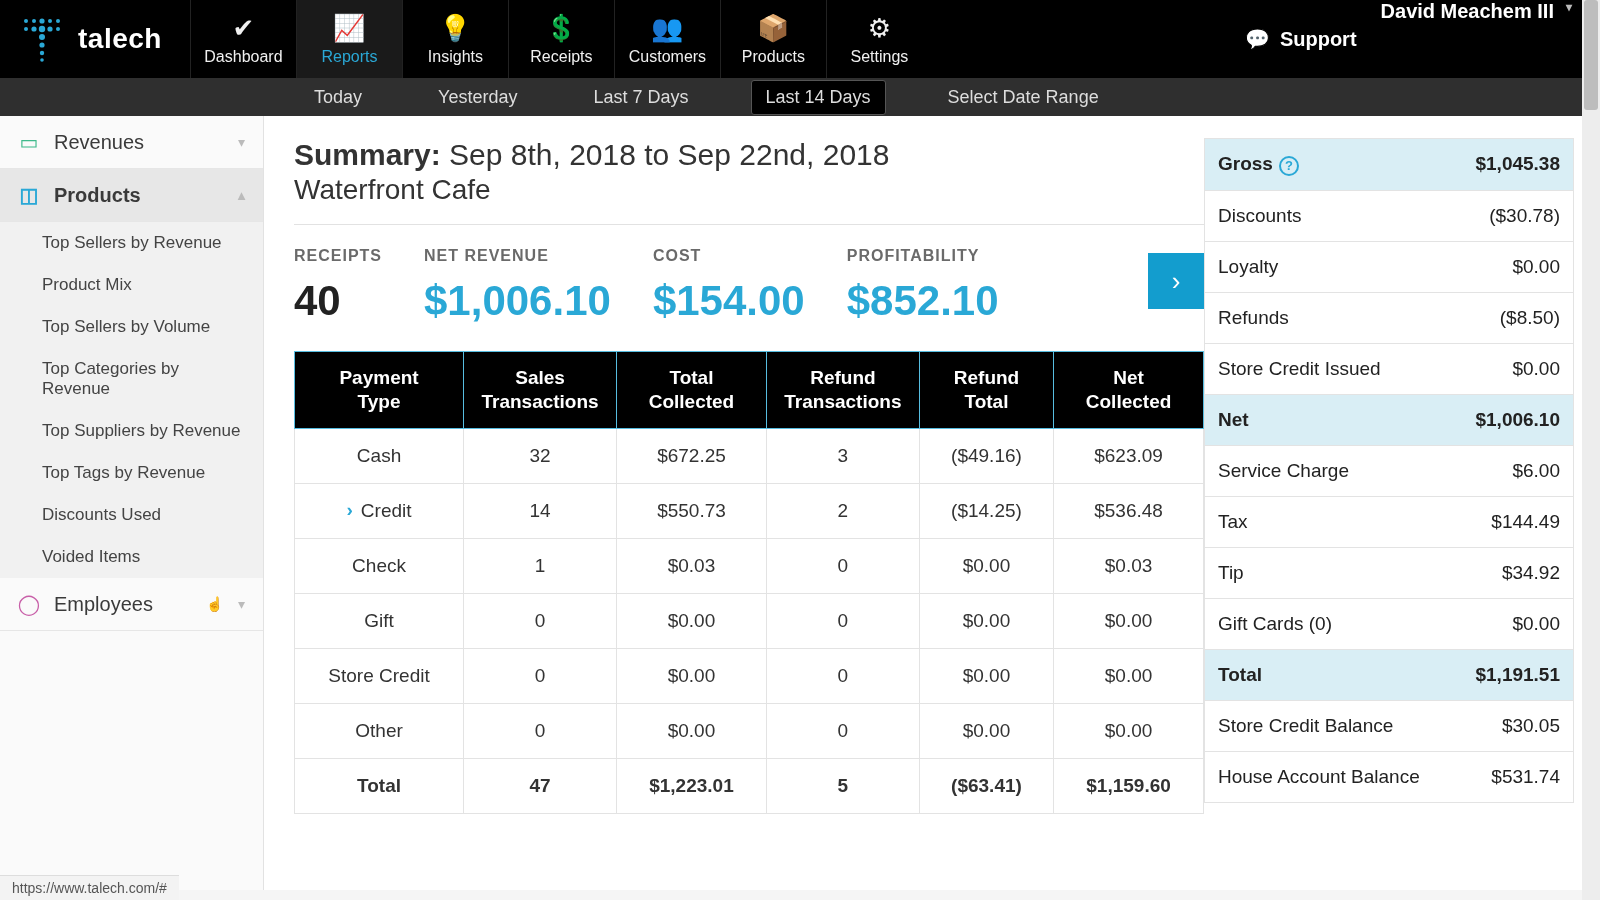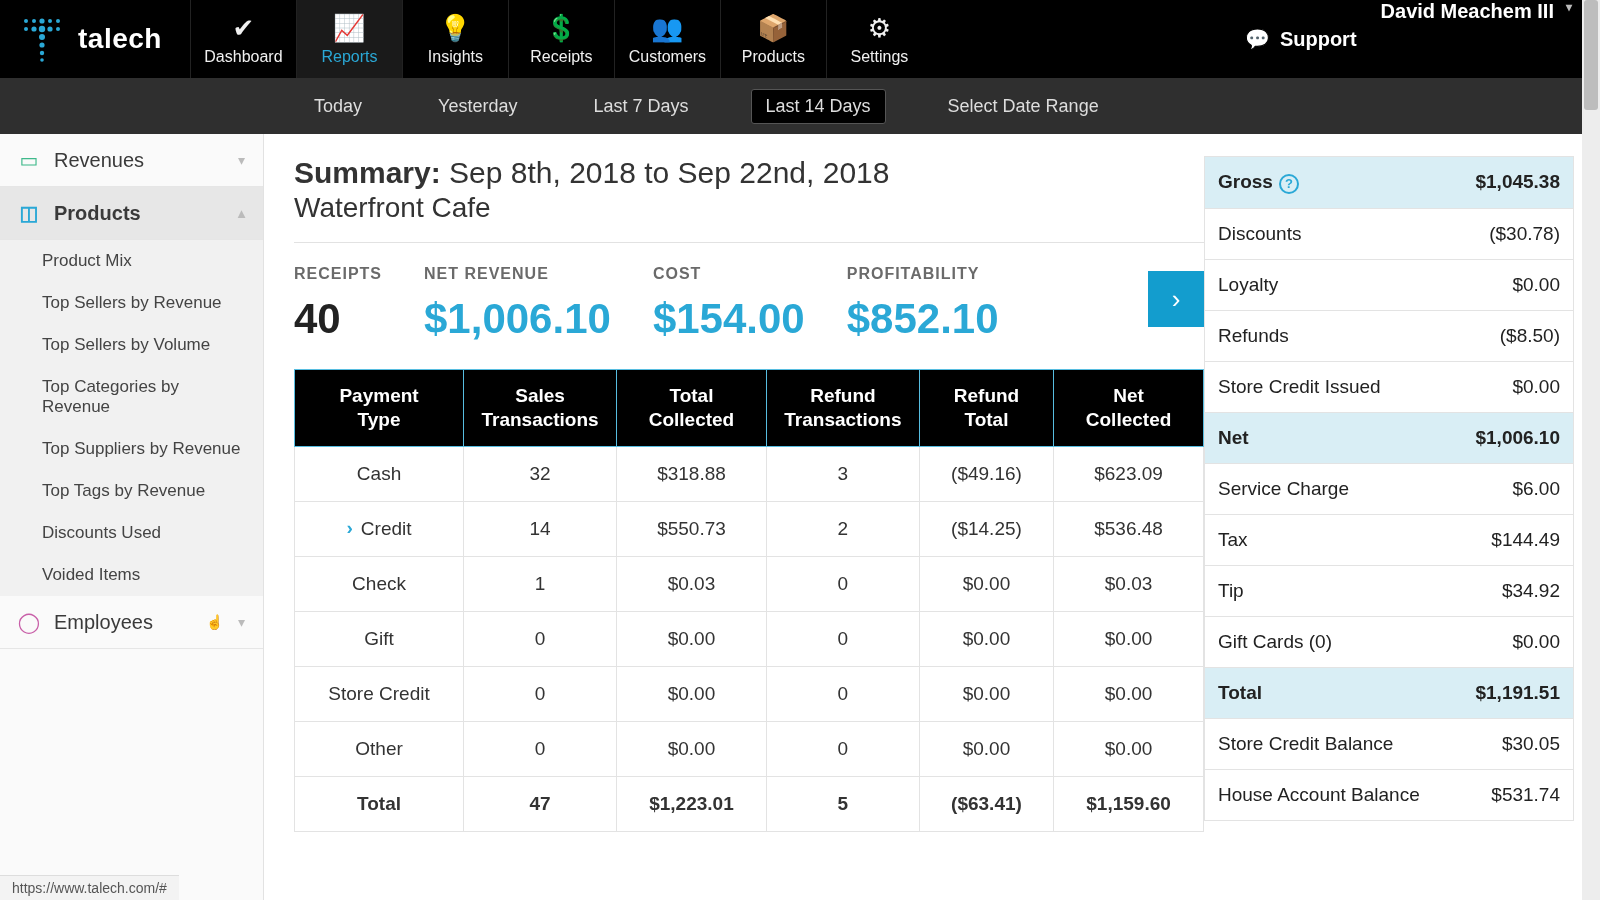--- a/index.html
+++ b/index.html
@@ -10,21 +10,21 @@
   .brand-logo { width:48px; height:48px; position:relative; }
   .brand-logo svg { width:48px; height:48px; }
   .navitems { display:flex; }
   .navitem { width:106px; display:flex; flex-direction:column; align-items:center; justify-content:center; gap:4px; font-size:16px; color:#f0f0f0; border-left:1px solid #222; cursor:pointer; }
   .navitem.active { background:#1a1a1a; color:#2aa8d6; }
   .navicon { font-size:26px; }
   .support { margin-left:auto; display:flex; align-items:center; gap:10px; padding:0 24px; font-size:20px; font-weight:600; cursor:pointer; }
   .user { display:flex; align-items:flex-start; gap:12px; padding-right:28px; font-size:20px; font-weight:600; cursor:pointer; }
   .caret { font-size:12px; color:#bbb; }
   
-  .datebar { background:#2f2f2f; height:56px; display:flex; align-items:center; gap:48px; padding-left:300px; color:#ddd; font-size:18px; }
+  .datebar { background:#2f2f2f; height:38px; display:flex; align-items:center; gap:48px; padding-left:300px; color:#ddd; font-size:18px; }
   .dateitem { cursor:pointer; padding:6px 14px; border-radius:3px; }
   .dateitem.active { background:#000; border:1px solid #555; }
   
   .main { display:flex; height:calc(900px - 78px - 48px); background:#fff; }
   .sidebar { width:264px; background:#fafafa; border-right:1px solid #e2e2e2; }
   .sidegroup { display:flex; align-items:center; gap:14px; padding:14px 18px; font-size:20px; color:#3a3a3a; border-bottom:1px solid #e6e6e6; cursor:pointer; }
   .sidegroup .grow { flex:1; }
   .sidegroup .chev { color:#bbb; font-size:14px; }
   .sidegroup.active { background:#e7e7e7; font-weight:600; }
   .sideicon { width:22px; display:inline-flex; justify-content:center; }
@@ -141,22 +141,22 @@
       <span class="sideicon" style="color:#3fb98b">▭</span>
       <span class="grow">Revenues</span>
       <span class="chev">▾</span>
     </div>
     <div class="sidegroup active">
       <span class="sideicon" style="color:#2aa8d6">◫</span>
       <span class="grow">Products</span>
       <span class="chev">▴</span>
     </div>
     <div class="subitems" id="subitems">
+        <div class="subitem">Top Sellers by Revenue</div>
         <div class="subitem">Product Mix</div>
-        <div class="subitem">Top Sellers by Revenue</div>
         <div class="subitem">Top Sellers by Volume</div>
         <div class="subitem">Top Categories by Revenue</div>
         <div class="subitem">Top Suppliers by Revenue</div>
         <div class="subitem">Top Tags by Revenue</div>
         <div class="subitem">Discounts Used</div>
         <div class="subitem">Voided Items</div>
       </div>
     <div class="sidegroup">
       <span class="sideicon" style="color:#c85fa8">◯</span>
       <span class="grow">Employees</span>
@@ -203,21 +203,21 @@
               <th>Total<br>Collected</th>
               <th>Refund<br>Transactions</th>
               <th>Refund<br>Total</th>
               <th>Net<br>Collected</th>
             </tr>
           </thead>
         <tbody id="paybody">
             <tr>
               <td>Cash</td>
               <td>32</td>
-              <td>$318.88</td>
+              <td>$672.25</td>
               <td>3</td>
               <td>($49.16)</td>
               <td>$623.09</td>
             </tr>
             <tr>
               <td><span class="expand">›</span>Credit</td>
               <td>14</td>
               <td>$550.73</td>
               <td>2</td>
               <td>($14.25)</td>

